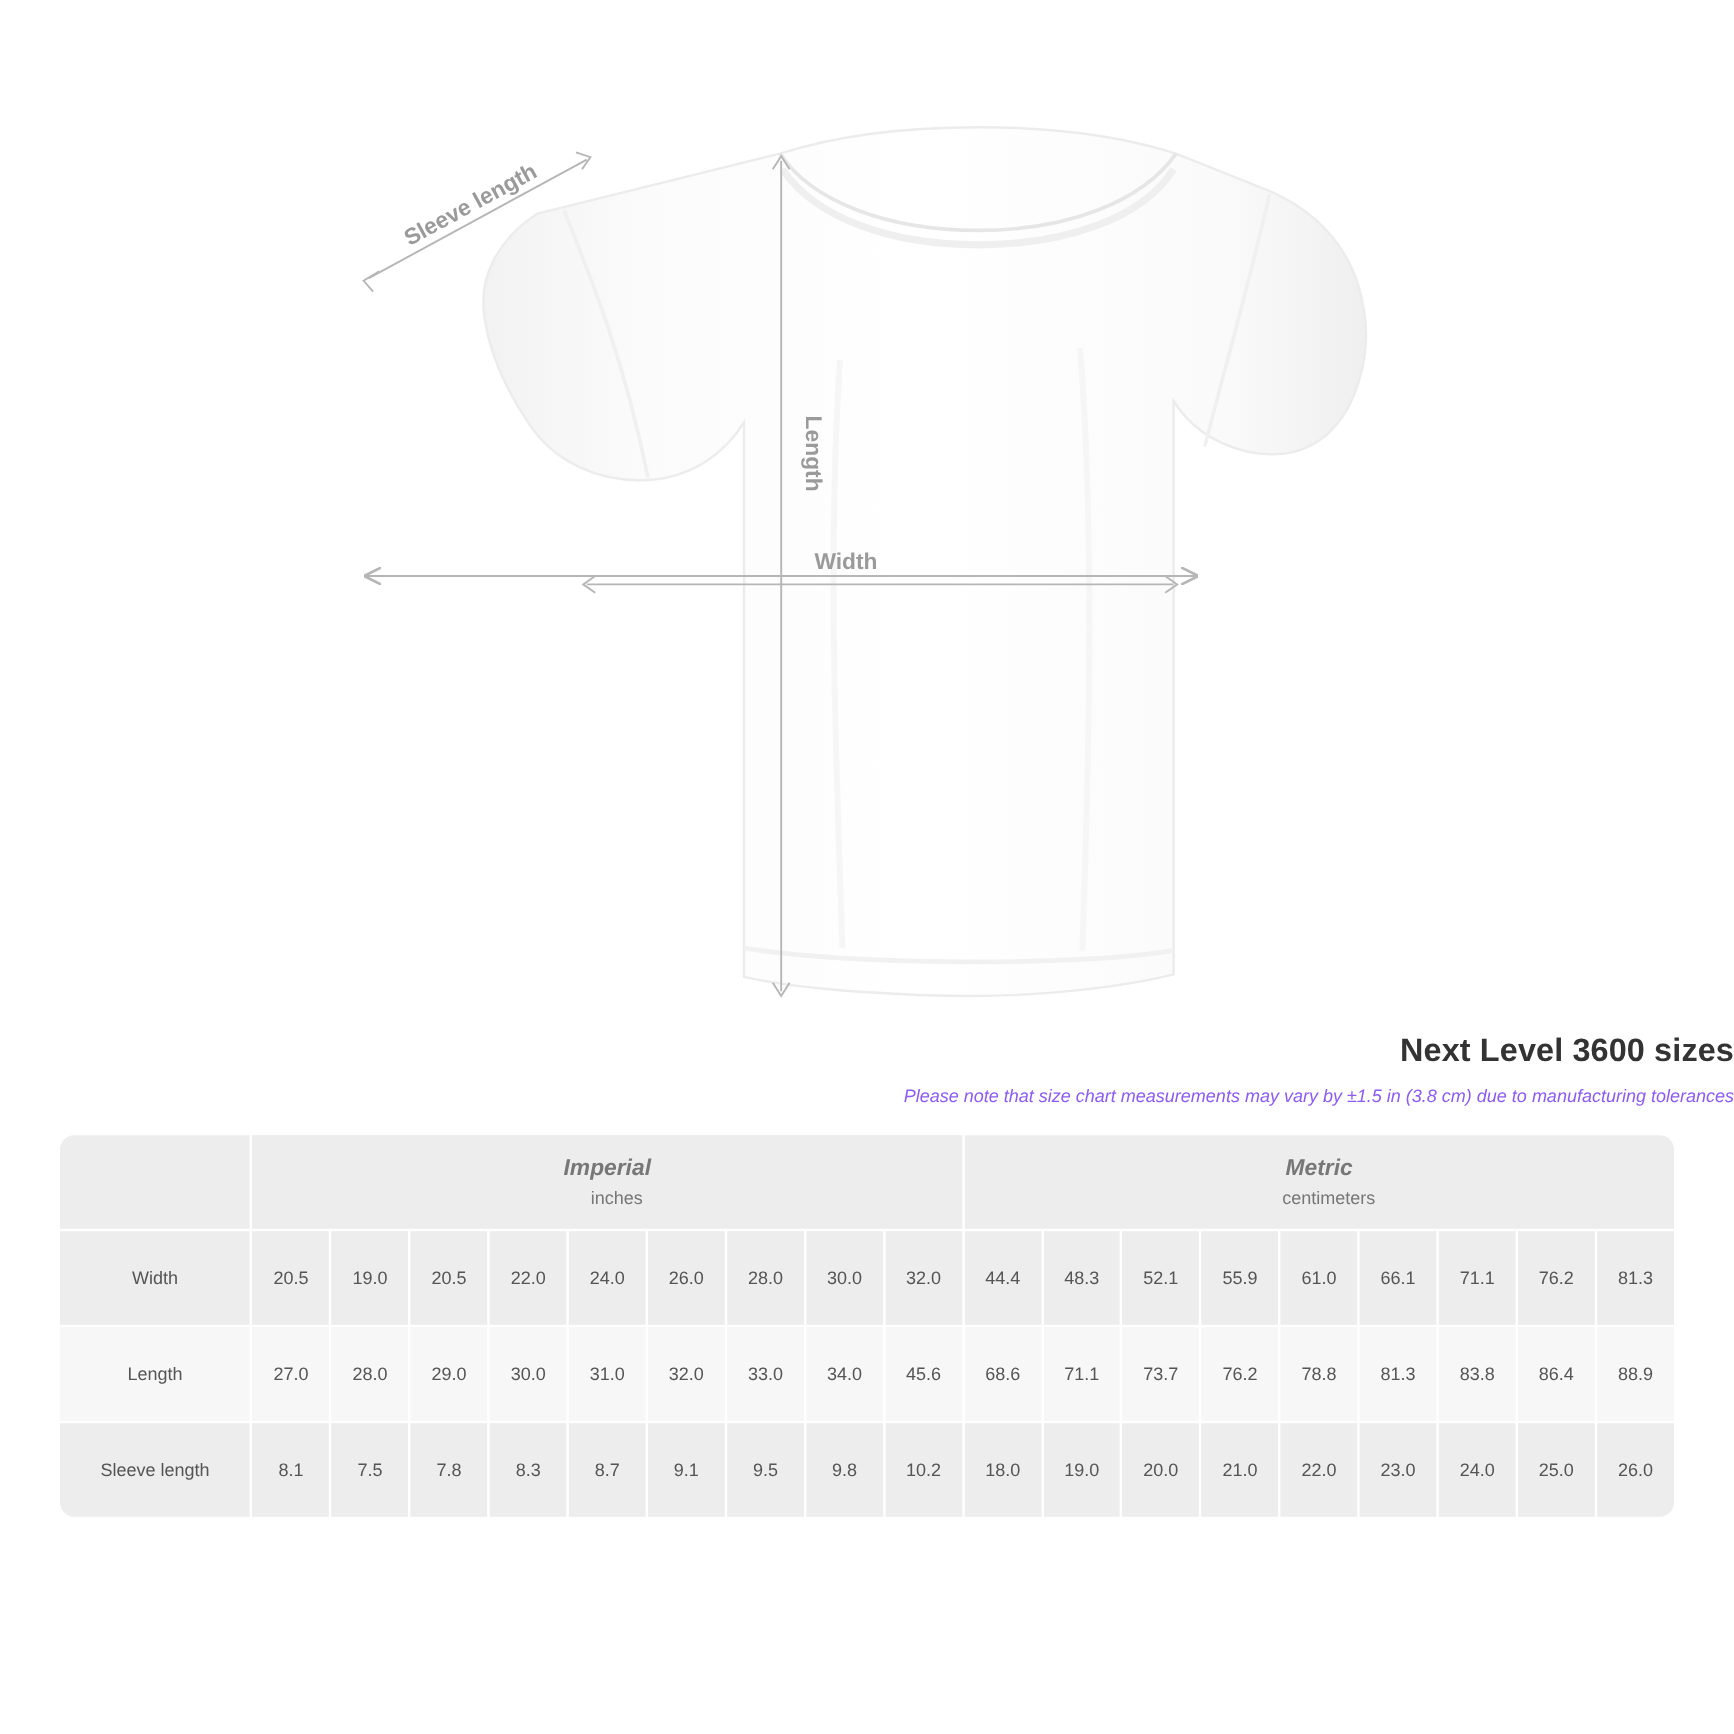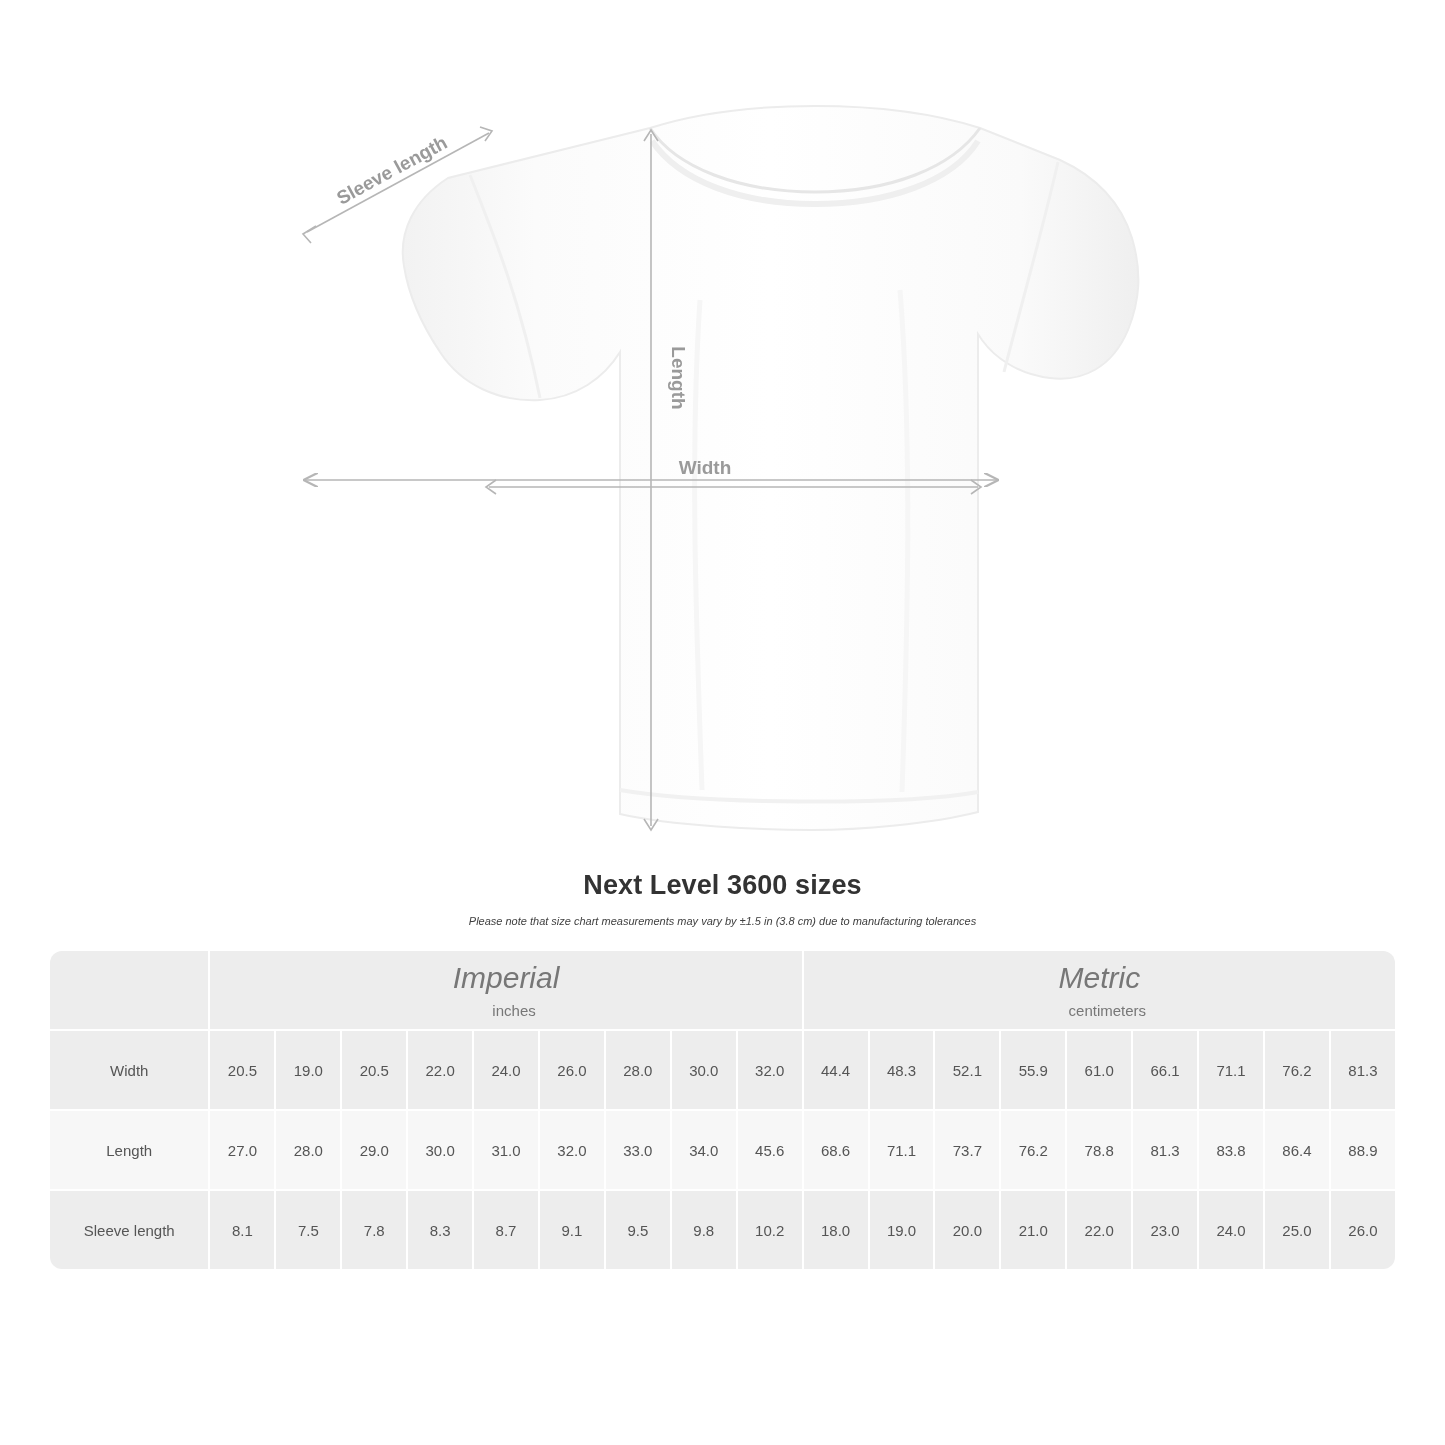--- a/index.html
+++ b/index.html
@@ -28,33 +28,32 @@
     height: 860px;
   }
   .illustration svg {
     position: absolute;
     top: 0;
     left: 0;
   }
 
   
   .title-block {
-    text-align: center;
-    margin-top: 10px;
+    text-align: right;
   }
   .chart-title {
     font-size: 27px;
     font-weight: bold;
     color: #333333;
     letter-spacing: 0.1px;
   }
   .chart-note {
-    font-size: 11px;
+    font-size: 15px;
     font-style: italic;
-    color: #404040;
+    color: #8b5cf6;
     margin-top: 14px;
   }
 
   
   .table-wrap {
     margin: 22px 48px 0 48px;
     border-radius: 12px;
     overflow: hidden;
   }
   table.size-table {
@@ -67,23 +66,23 @@
     background: #ededed;
     text-align: center;
     font-size: 15px;
     color: #555555;
     padding: 0;
     height: 78px;
     vertical-align: middle;
     font-weight: normal;
   }
   .unit-head {
-    font-size: 30px;
+    font-size: 19px;
     font-style: italic;
-    font-weight: normal;
+    font-weight: bold;
     color: #777777;
     line-height: 1.15;
   }
   .unit-sub {
     font-size: 15px;
     font-style: normal;
     font-weight: normal;
     color: #777777;
     margin-top: 6px;
     padding-left: 16px;

